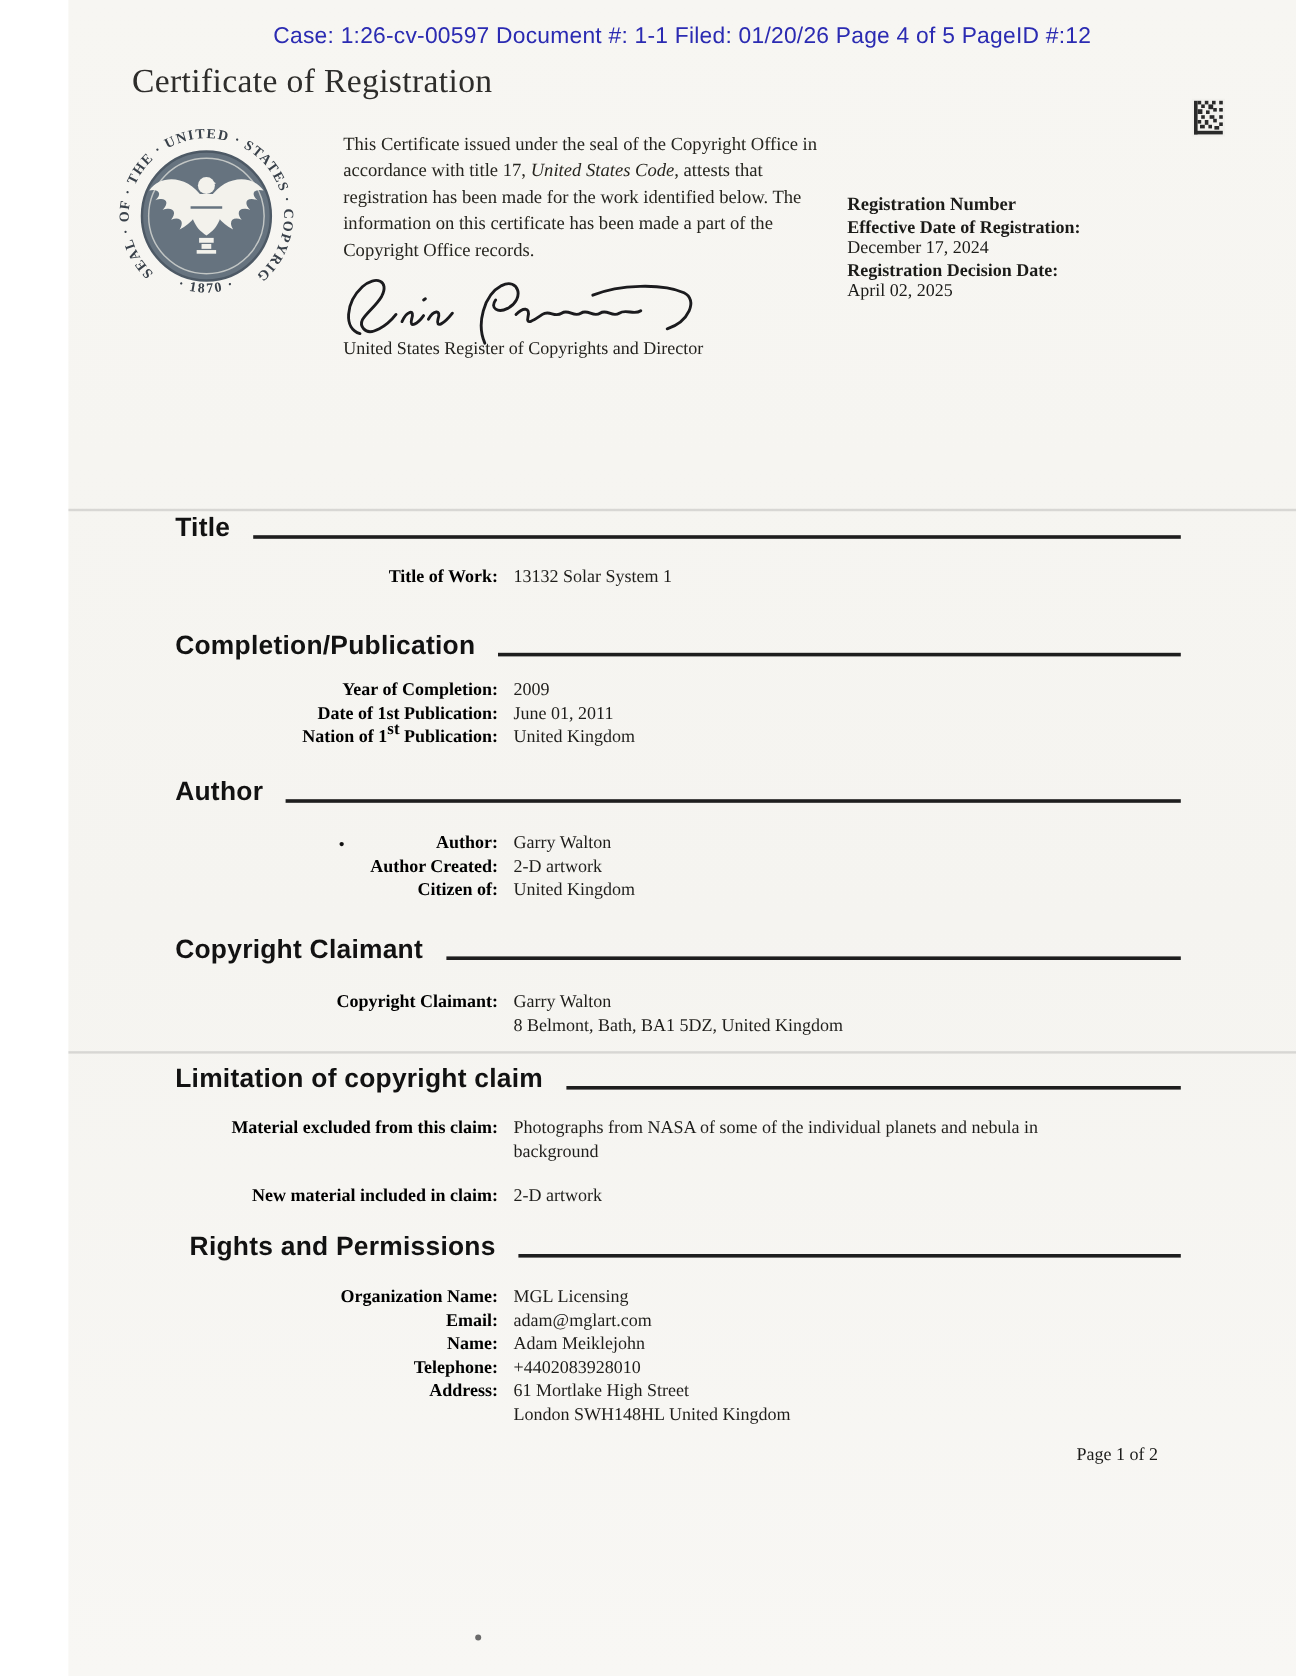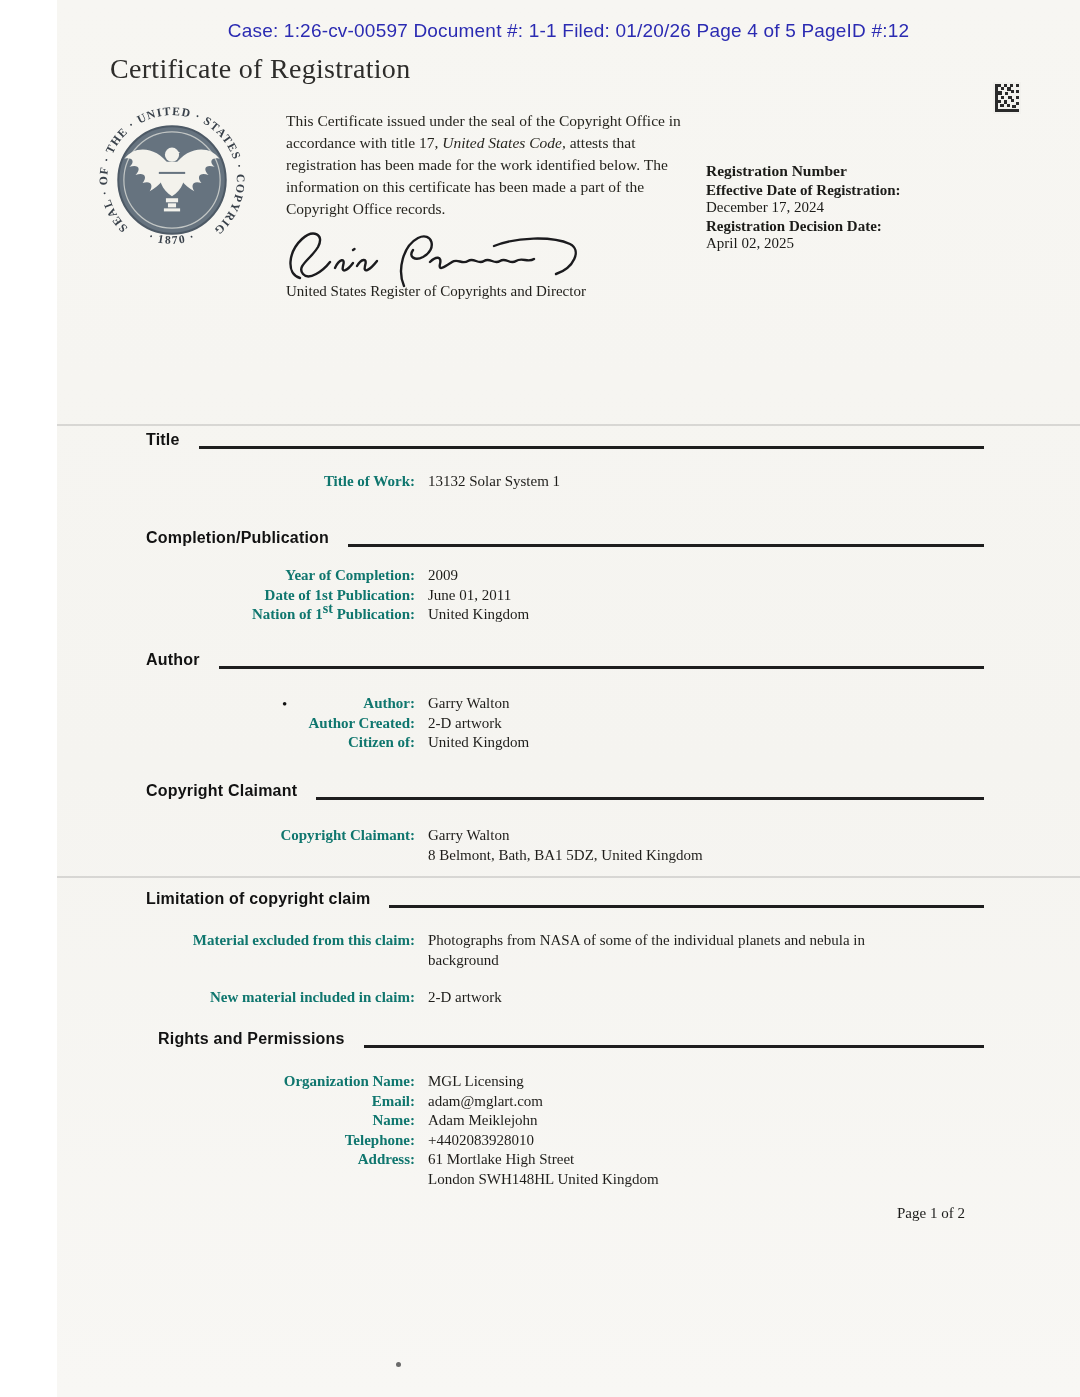--- a/index.html
+++ b/index.html
@@ -52,39 +52,39 @@
   .sec-title      { top:428px; }
   .sec-completion { top:526px; }
   .sec-author     { top:648px; }
   .sec-claimant   { top:779px; }
   .sec-limitation { top:887px; }
   .sec-rights     { top:1027px; left:158px; width:826px; }
 
   .section-head { display:flex; align-items:flex-end; }
   .section-head .h {
     font-family:"Liberation Sans", sans-serif; font-weight:bold;
-    font-size:16px; color:#121212; white-space:nowrap; letter-spacing:0.2px;
+    font-size:22px; color:#121212; white-space:nowrap; letter-spacing:0.2px;
     line-height:24px;
   }
   .section-head .rule {
     flex:1; height:0; border-bottom:3px solid #1e1e1e;
     margin-left:19px; margin-bottom:3px;
   }
   .rows { position:relative; }
   .sec-title .rows      { margin-top:20px; }
   .sec-completion .rows { margin-top:16px; }
   .sec-author .rows     { margin-top:22px; }
   .sec-claimant .rows   { margin-top:23px; }
   .sec-limitation .rows { margin-top:20px; }
   .sec-rights .rows     { margin-top:21px; }
 
   .row { display:flex; font-size:15px; line-height:19.5px; }
   .row .lab {
     width:269px; min-width:269px; text-align:right;
-    font-weight:bold; color:#0f766e;
+    font-weight:bold; color:#000000;
   }
   .sec-rights .row .lab { width:257px; min-width:257px; }
   .row .val { margin-left:13px; color:#1e1d1a; }
   .row .val.wrap-narrow { max-width:505px; }
   .row-gap { height:18px; }
   sup { font-size:14px; vertical-align:super; line-height:0; }
 
   .author-bullet {
     position:absolute; left:136px; top:2px; font-size:15px; color:#111;
   }

